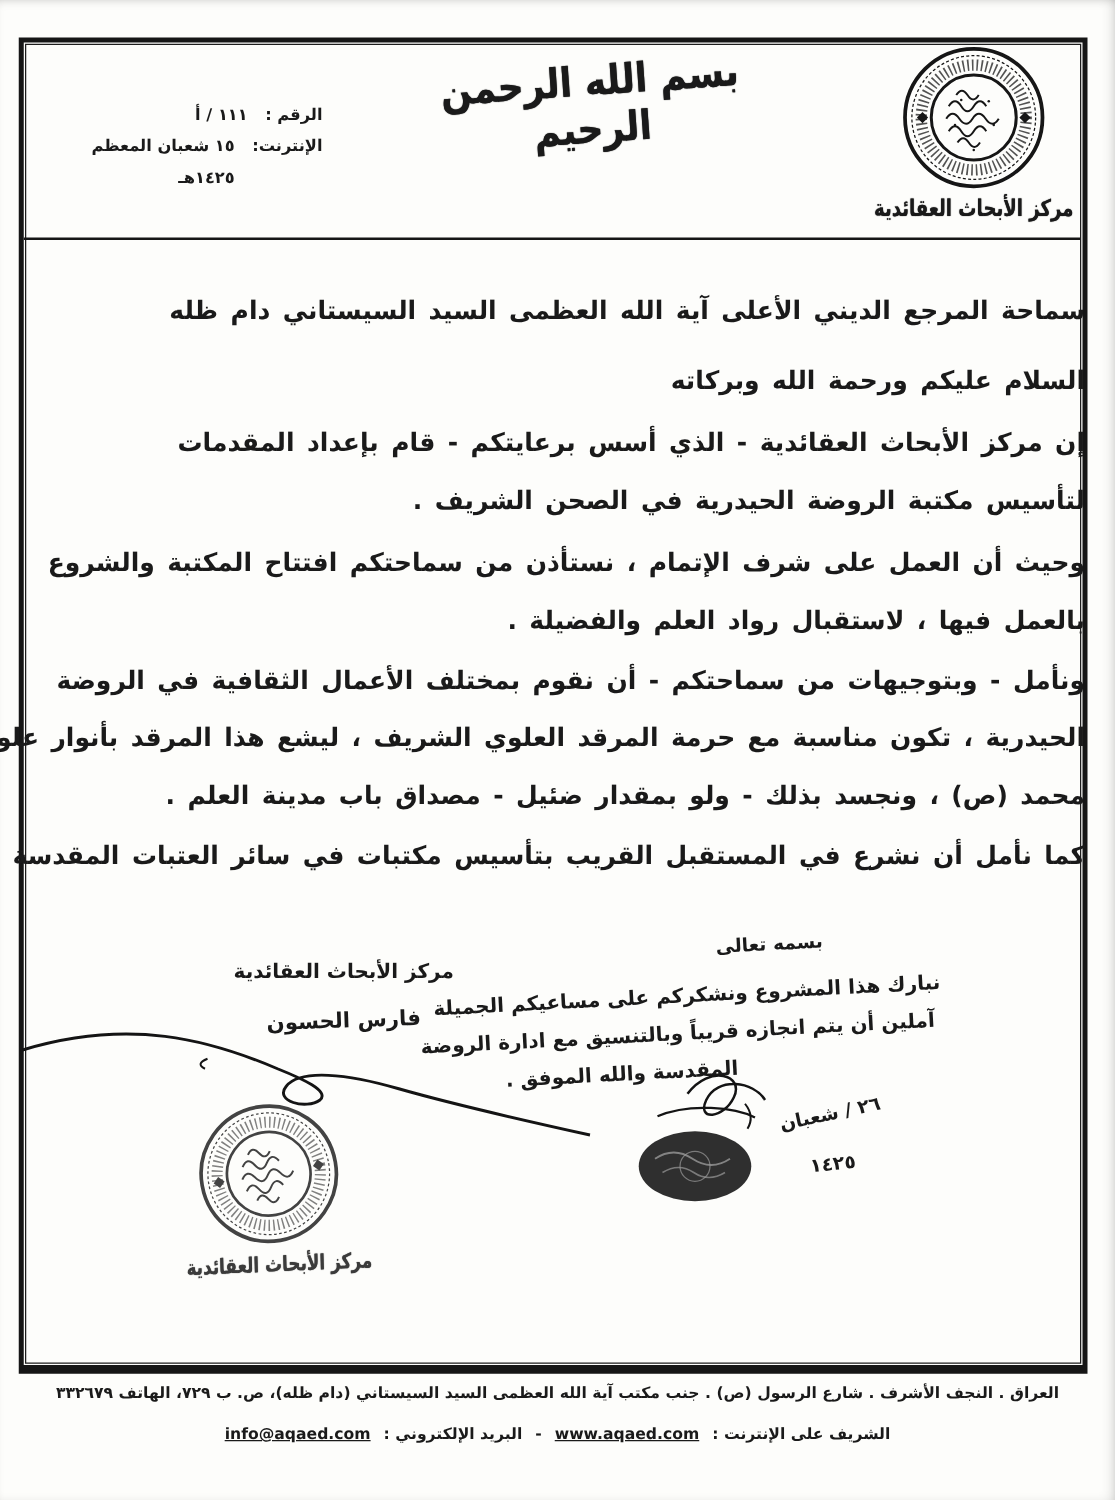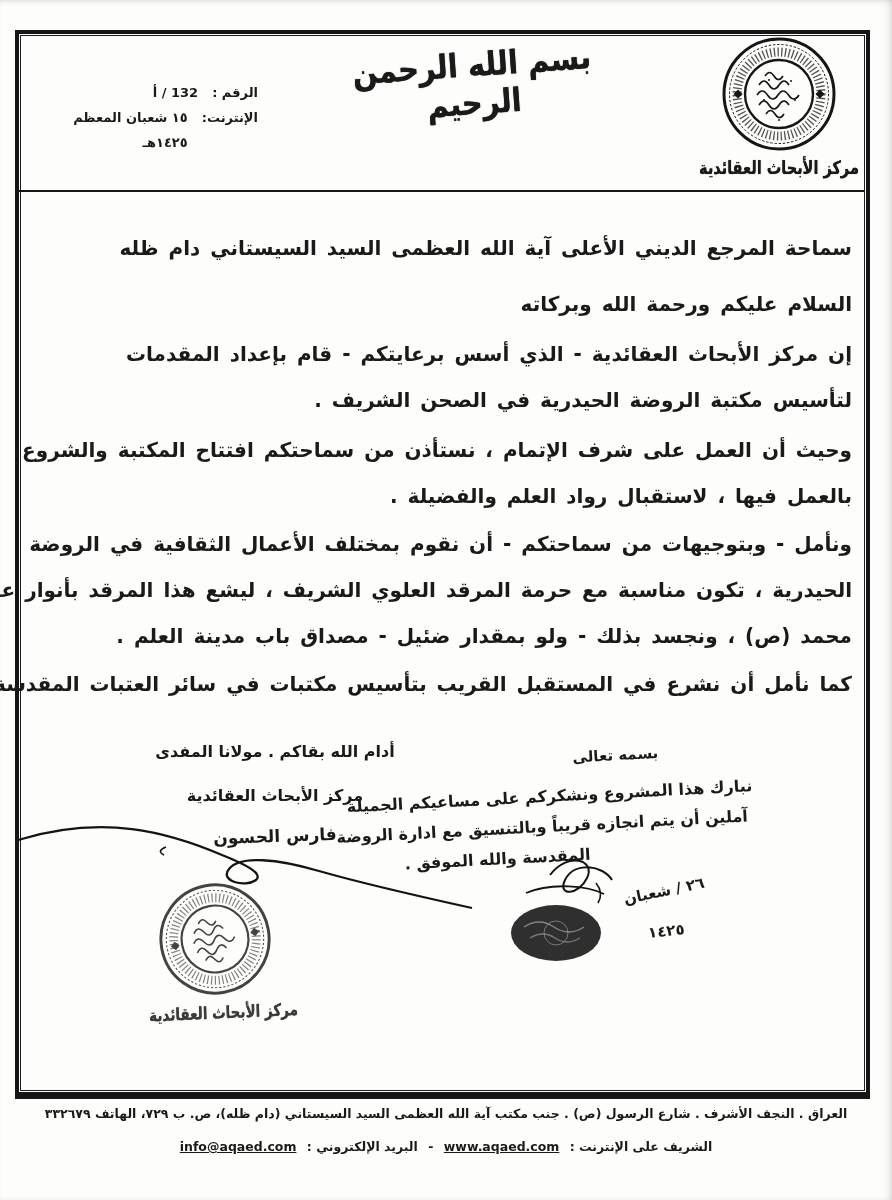--- a/index.html
+++ b/index.html
@@ -22,21 +22,21 @@
     font-size:13px;font-weight:700;line-height:25px;}
   .refdate .row{display:flex;gap:14px;}
   .bismillah{position:absolute;left:318px;top:50px;width:310px;text-align:center;
     font-size:29px;font-weight:800;transform:rotate(-4deg) scaleY(1.12);
     text-shadow:0 0 .8px #111;direction:rtl;}
   .logo{position:absolute;left:695px;top:34px;width:168px;text-align:center;}
   .calli{font-weight:800;direction:rtl;text-shadow:0 0 .7px #111;letter-spacing:0;}
   .logo .calli{font-size:14.5px;transform:scaleY(1.28);margin-top:6px;}
 
   
-  .bline{position:absolute;left:40px;width:812px;direction:rtl;text-align:right;
+  .bline{position:absolute;left:56px;width:812px;direction:rtl;text-align:right;
     font-size:20px;font-weight:600;word-spacing:3px;white-space:nowrap;
     transform:scaleY(1.02);}
   .l0{top:236px;padding-right:20px;}
   .l1{top:292px;padding-right:118px;}
   .l2{top:342px;padding-right:46px;}
   .l3{top:388px;padding-right:200px;}
   .l4{top:438px;padding-right:46px;}
   .l5{top:484px;padding-right:128px;}
   .l6{top:532px;padding-right:46px;}
   .l7{top:578px;padding-right:16px;}
@@ -81,21 +81,21 @@
 <body>
 
 <div class="page">
 
   <div class="frame"></div>
   <div class="divider"></div>
 
   <div class="refdate">
     <div class="row">
       <span>الرقم :</span>
-      <span>132 / أ</span>
+      <span>١١١ / أ</span>
     </div>
     <div class="row">
       <span>الإنترنت:</span>
       <span>١٥ شعبان المعظم ١٤٢٥هـ</span>
     </div>
   </div>
 
   <div class="bismillah">بسم الله الرحمن الرحيم</div>
 
   <div class="logo">
@@ -129,21 +129,20 @@
   <div class="bline l2">إن مركز الأبحاث العقائدية - الذي أسس برعايتكم - قام بإعداد المقدمات</div>
   <div class="bline l3">لتأسيس مكتبة الروضة الحيدرية في الصحن الشريف .</div>
   <div class="bline l4">وحيث أن العمل على شرف الإتمام ، نستأذن من سماحتكم افتتاح المكتبة والشروع</div>
   <div class="bline l5">بالعمل فيها ، لاستقبال رواد العلم والفضيلة .</div>
   <div class="bline l6">ونأمل - وبتوجيهات من سماحتكم - أن نقوم بمختلف الأعمال الثقافية في الروضة</div>
   <div class="bline l7">الحيدرية ، تكون مناسبة مع حرمة المرقد العلوي الشريف ، ليشع هذا المرقد بأنوار علوم آل</div>
   <div class="bline l8">محمد (ص) ، ونجسد بذلك - ولو بمقدار ضئيل - مصداق باب مدينة العلم .</div>
   <div class="bline l9">كما نأمل أن نشرع في المستقبل القريب بتأسيس مكتبات في سائر العتبات المقدسة .</div>
 
   <div class="closing">
-    <div class="prayer">أدام الله بقاكم . مولانا المفدى</div>
     <div class="org">مركز الأبحاث العقائدية</div>
     <div class="signer">فارس الحسون</div>
   </div>
 
   <svg class="sig-left" viewBox="0 0 460 122">
     <path d="M2 42 C 88 16, 152 34, 206 57 C 226 65, 248 75, 240 82 C 229 90, 203 83, 213 71 C 224 57, 262 61, 303 73 C 345 85, 406 99, 456 110" fill="none" stroke="#141414" stroke-width="2.3"></path>
     <path d="M150 49 q-10 4 -2 8" fill="none" stroke="#141414" stroke-width="1.6"></path>
   </svg>
 
   <svg class="stamp-seal" width="118" height="118" viewBox="0 0 120 120">

